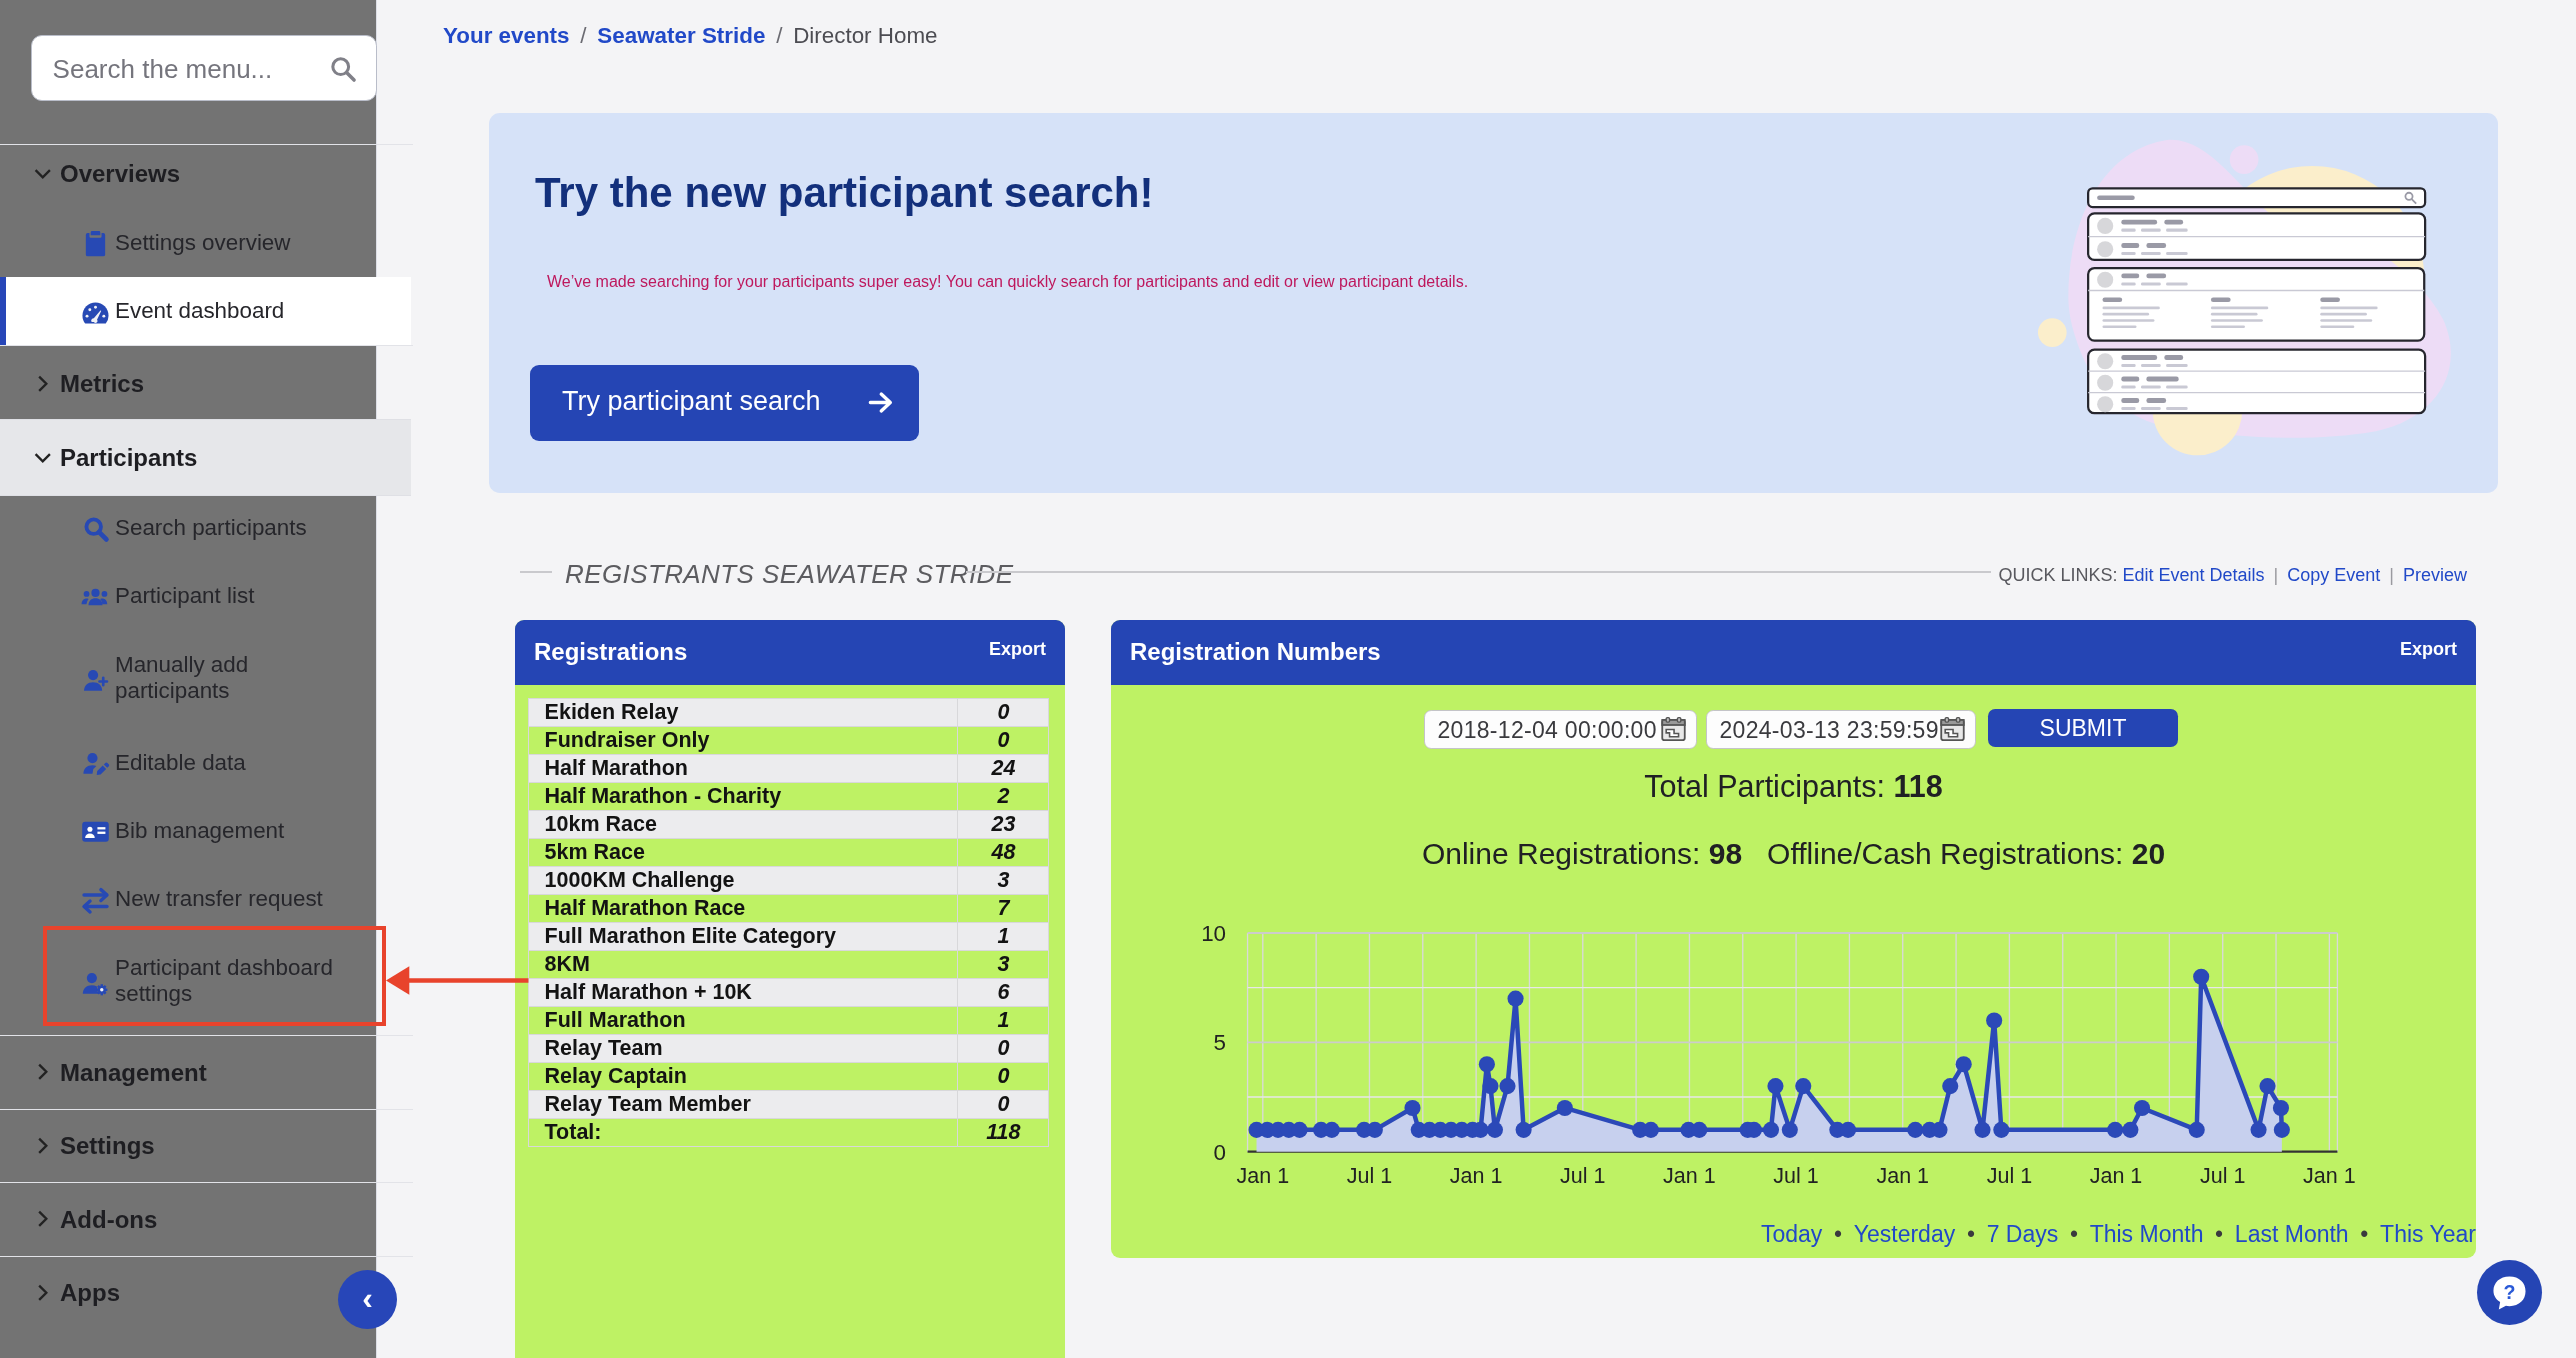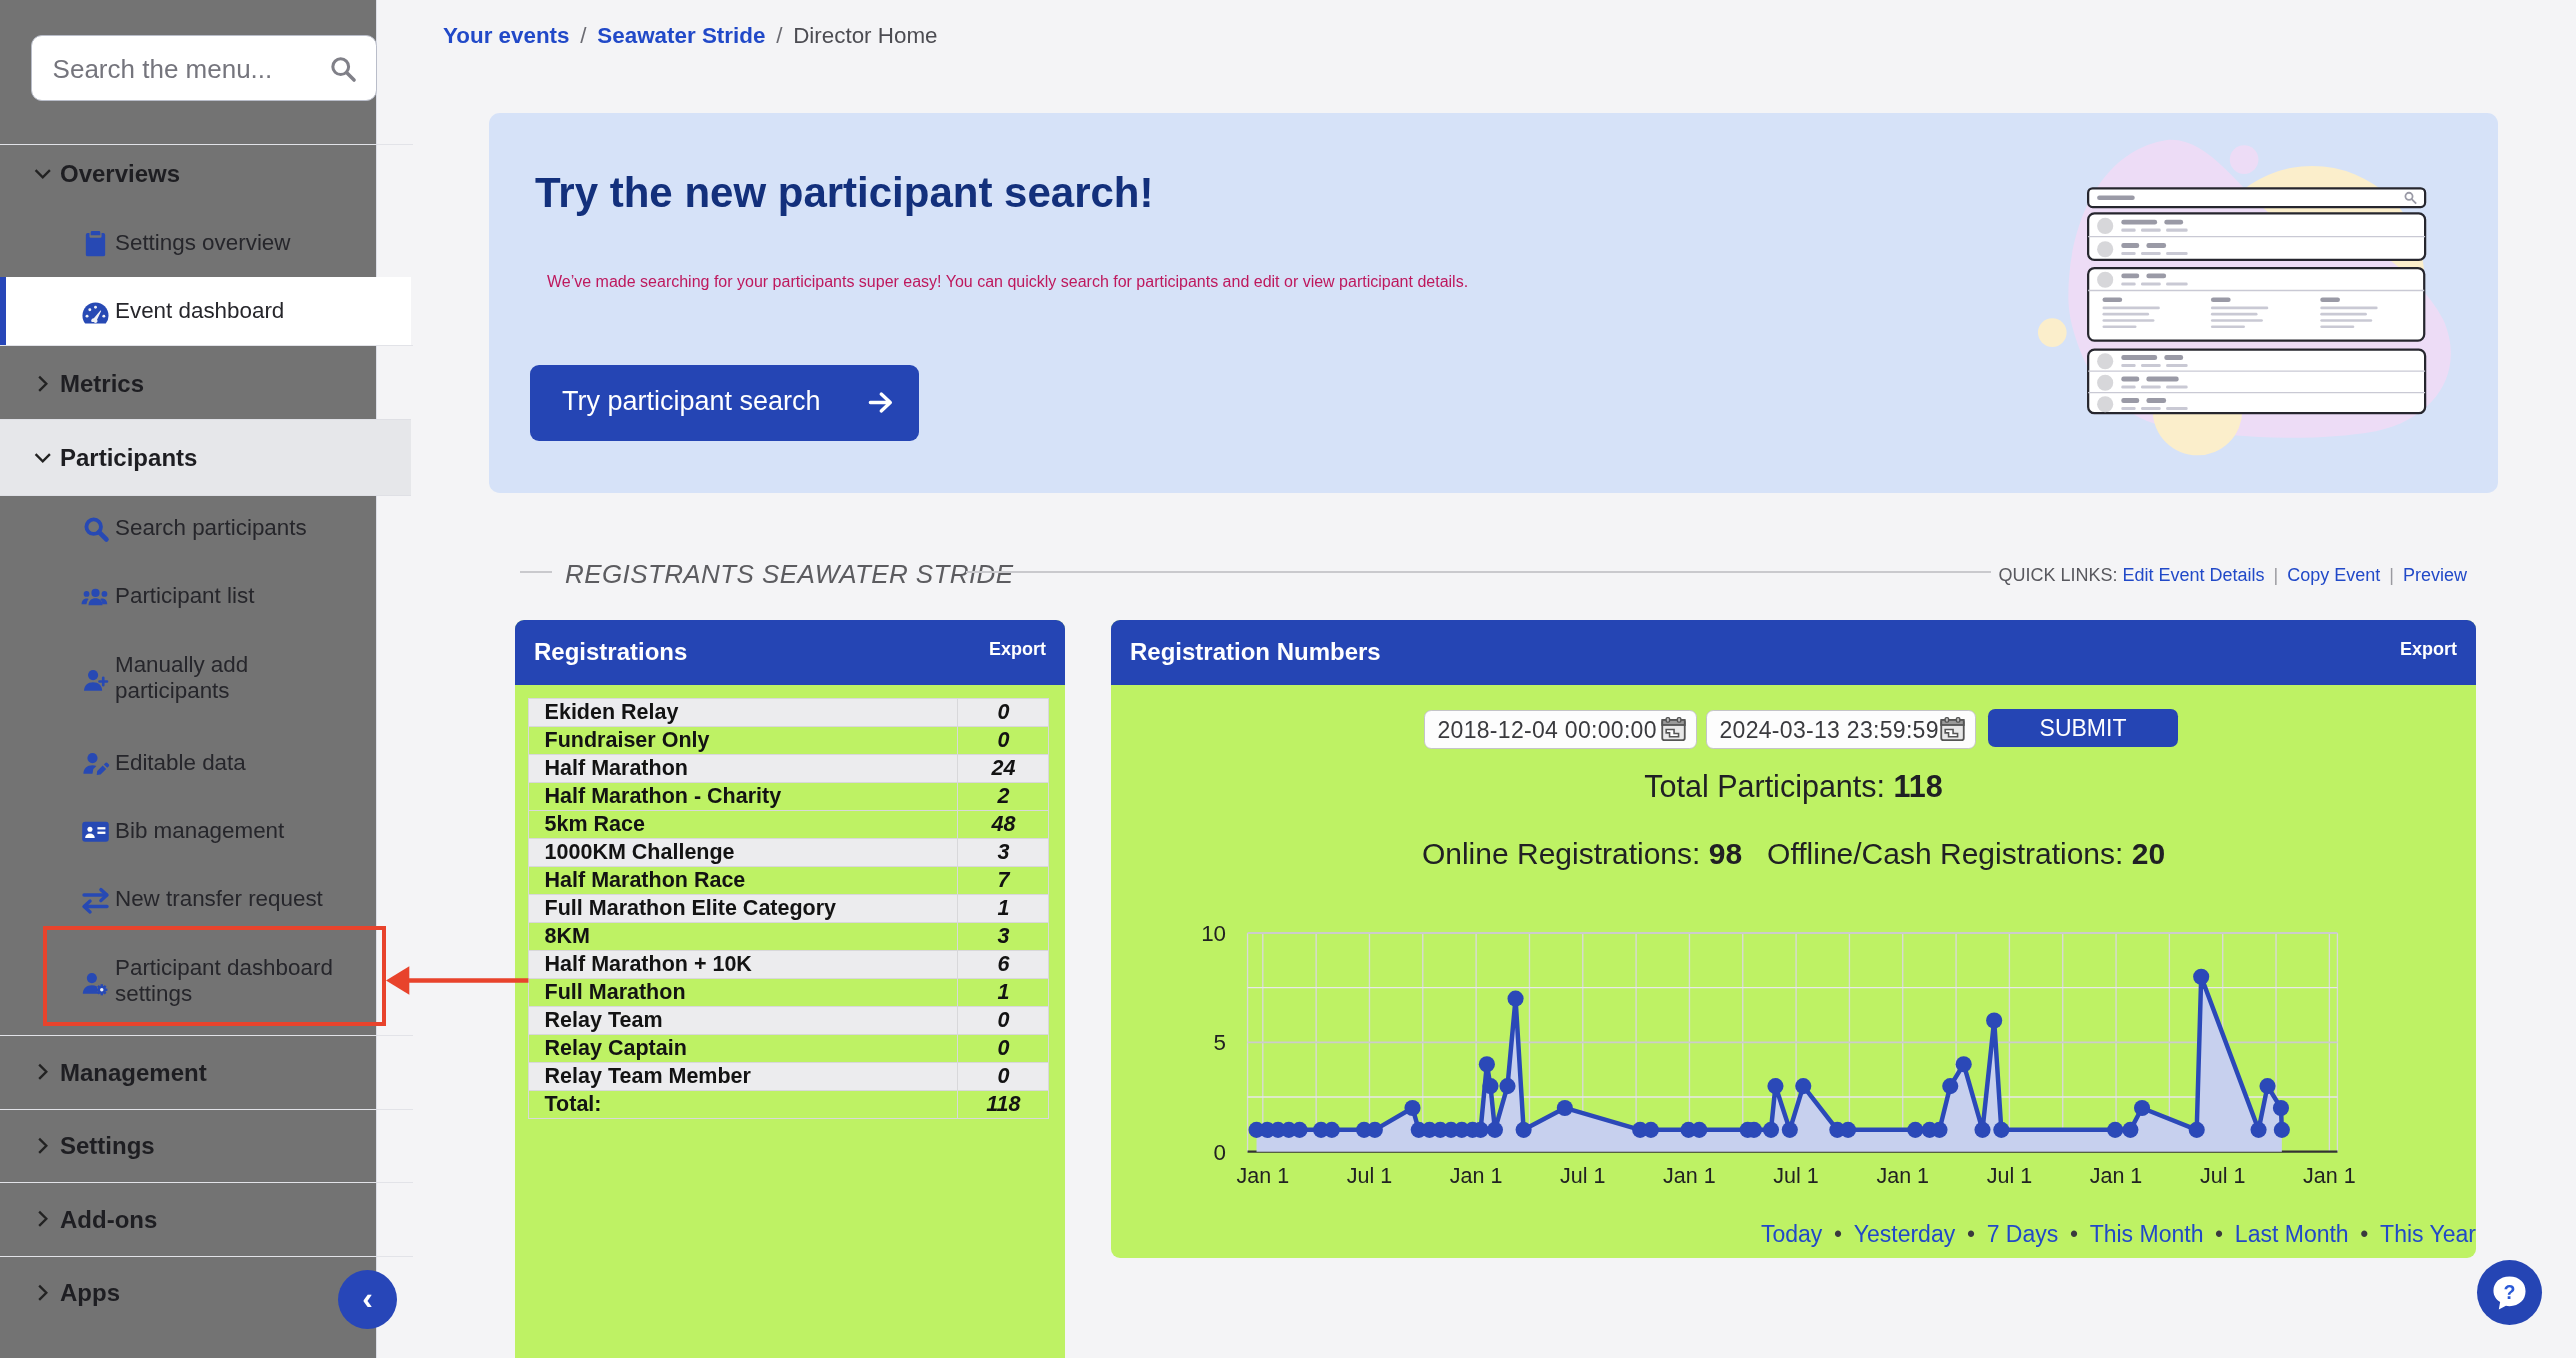--- a/index.html
+++ b/index.html
@@ -324,20 +324,24 @@
           <td>Fundraiser Only</td>
           <td class="num">0</td>
         </tr>
     <tr class="odd">
           <td>Half Marathon</td>
           <td class="num">24</td>
         </tr>
     <tr>
           <td>Half Marathon - Charity</td>
           <td class="num">2</td>
+        </tr>
+    <tr class="odd">
+          <td>10km Race</td>
+          <td class="num">23</td>
         </tr>
     <tr>
           <td>5km Race</td>
           <td class="num">48</td>
         </tr>
     <tr class="odd">
           <td>1000KM Challenge</td>
           <td class="num">3</td>
         </tr>
     <tr>

